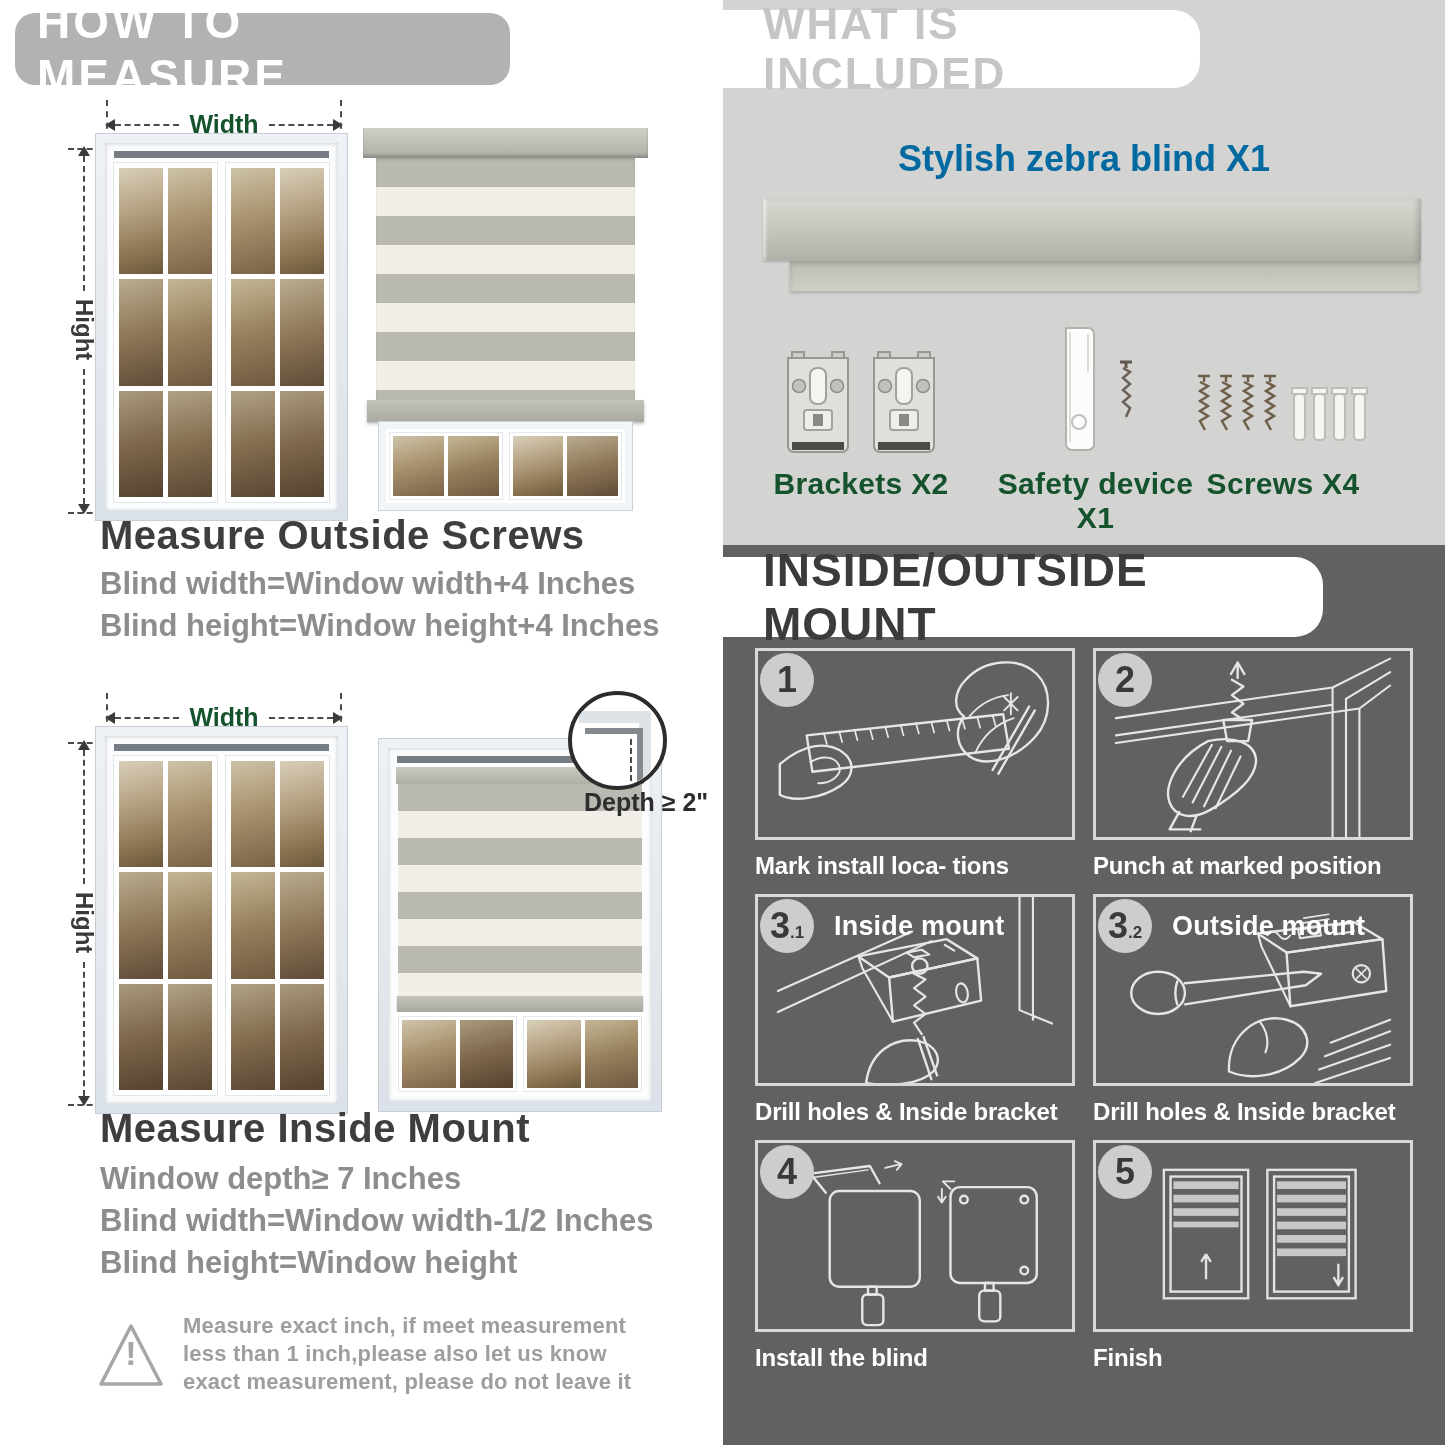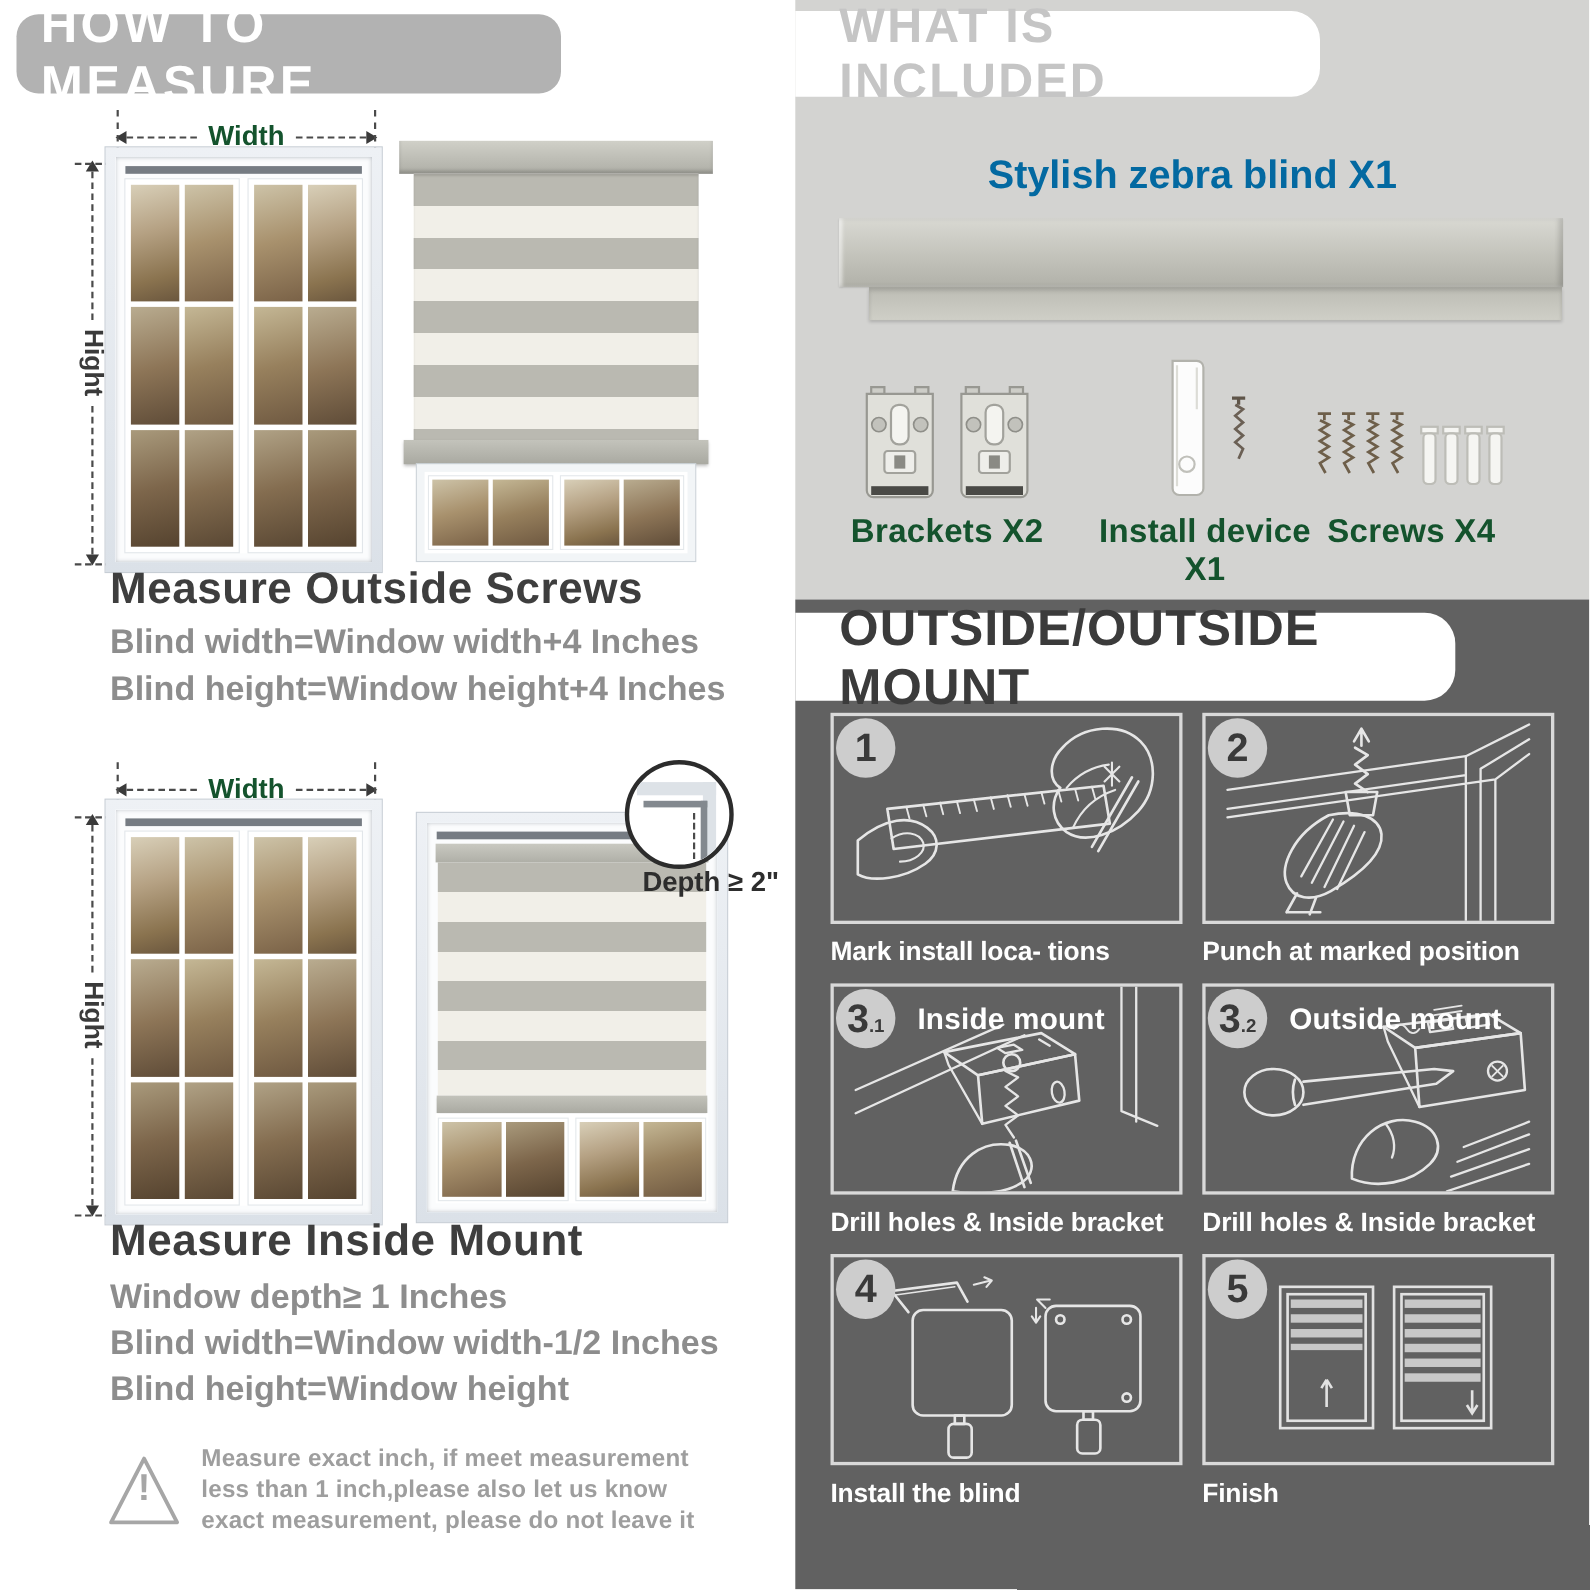--- a/index.html
+++ b/index.html
@@ -241,21 +241,21 @@
   </div>
 
   <div class="magnifier">
     <div class="mag-outer"></div>
     <div class="mag-inner"></div>
     <div class="mag-dash"></div>
   </div>
   <div class="depth-label">Depth ≥ 2"</div>
 
   <div class="m-title" style="left:100px; top:1106px;">Measure Inside Mount</div>
-  <div class="m-line" style="left:100px; top:1161px;">Window depth≥ 1 Inches</div>
+  <div class="m-line" style="left:100px; top:1161px;">Window depth≥ 7 Inches</div>
   <div class="m-line" style="left:100px; top:1203px;">Blind width=Window width-1/2 Inches</div>
   <div class="m-line" style="left:100px; top:1245px;">Blind height=Window height</div>
 
   <div class="warning-wrap">
     <div class="warn-icon">
       <svg width="72" height="78" viewBox="0 0 72 78">
         <path d="M36 6 L66 64 L6 64 Z" fill="none" stroke="#a6a6a6" stroke-width="3.5" stroke-linejoin="round"></path>
       </svg>
       <div class="warn-mark">!</div>
     </div>
@@ -302,21 +302,21 @@
     <div class="part" style="left:255px; width:235px;">
       <div class="part-art">
         <svg width="100" height="138" viewBox="0 0 100 138">
           <path d="M20 8 h22 a6 6 0 0 1 6 6 v110 a6 6 0 0 1 -6 6 h-16 a6 6 0 0 1 -6 -6 Z" fill="rgba(255,255,255,.92)" stroke="#b2b2ac" stroke-width="2"></path>
           <path d="M24 12 v110 M42 14 v38" stroke="#dcdcd6" stroke-width="2" fill="none"></path>
           <circle cx="33" cy="102" r="7" fill="none" stroke="#c0c0ba" stroke-width="2"></circle>
           <path d="M74 42 h12 M80 42 v6" stroke="#5f5549" stroke-width="3" fill="none"></path>
           <path d="M77 48 l7 4 l-7 6 l7 6 l-7 6 l7 6 l-7 6 l7 6 l-4 9" stroke="#6b6055" stroke-width="2.5" fill="none"></path>
         </svg>
       </div>
-      <div class="part-label">Install device X1</div>
+      <div class="part-label">Safety device X1</div>
     </div>
 
     <div class="part" style="left:460px; width:200px;">
       <div class="part-art">
         <svg width="182" height="86" viewBox="0 0 182 86">
           <g stroke="#6e5f4a" stroke-width="2.5" fill="none">
             <path d="M6 4 h12 M12 4 v6 M8 10 l8 4 l-8 5 l8 5 l-8 5 l8 5 l-8 5 l8 5 l-8 5 l5 9"></path>
             <path d="M28 4 h12 M34 4 v6 M30 10 l8 4 l-8 5 l8 5 l-8 5 l8 5 l-8 5 l8 5 l-8 5 l5 9"></path>
             <path d="M50 4 h12 M56 4 v6 M52 10 l8 4 l-8 5 l8 5 l-8 5 l8 5 l-8 5 l8 5 l-8 5 l5 9"></path>
             <path d="M72 4 h12 M78 4 v6 M74 10 l8 4 l-8 5 l8 5 l-8 5 l8 5 l-8 5 l8 5 l-8 5 l5 9"></path>
@@ -332,21 +332,21 @@
               <rect x="162" y="22" width="11" height="46" rx="4"></rect>
           </g>
         </svg>
       </div>
       <div class="part-label">Screws X4</div>
     </div>
   </div>
 
   <div class="right-bottom">
     <div class="banner-mount">
-      <span>OUTSIDE/OUTSIDE MOUNT</span>
+      <span>INSIDE/OUTSIDE MOUNT</span>
     </div>
 
     <div class="steps">
 
       <div class="step">
         <div class="step-panel">
           <div class="badge">
             <span class="num">1</span>
               <span class="sub"></span>
           </div>

